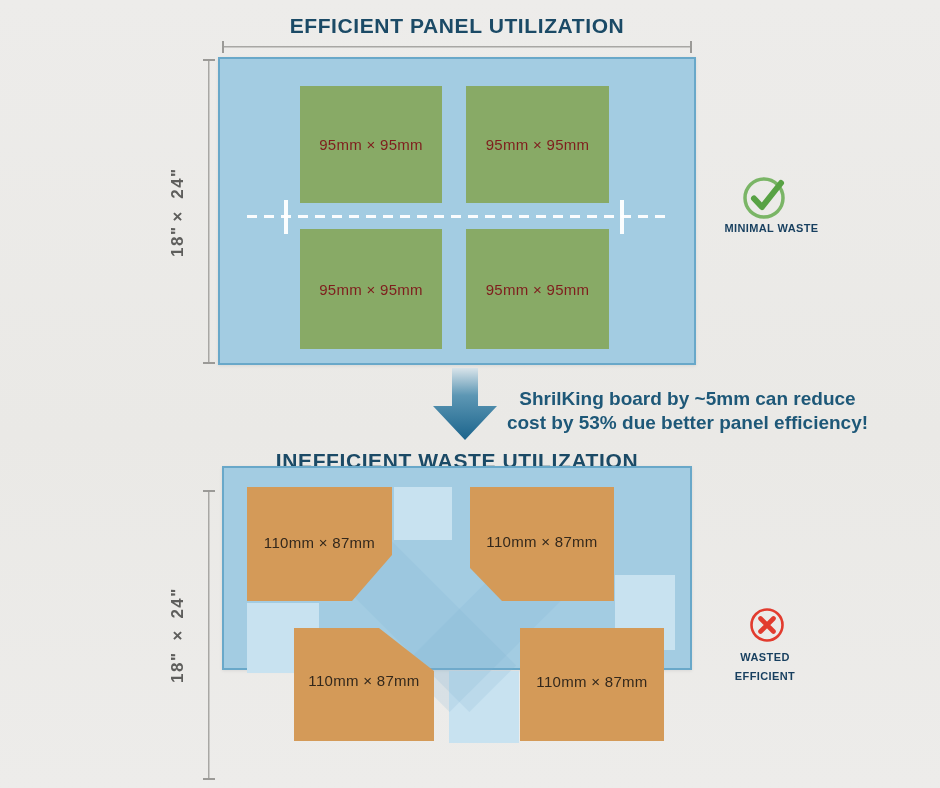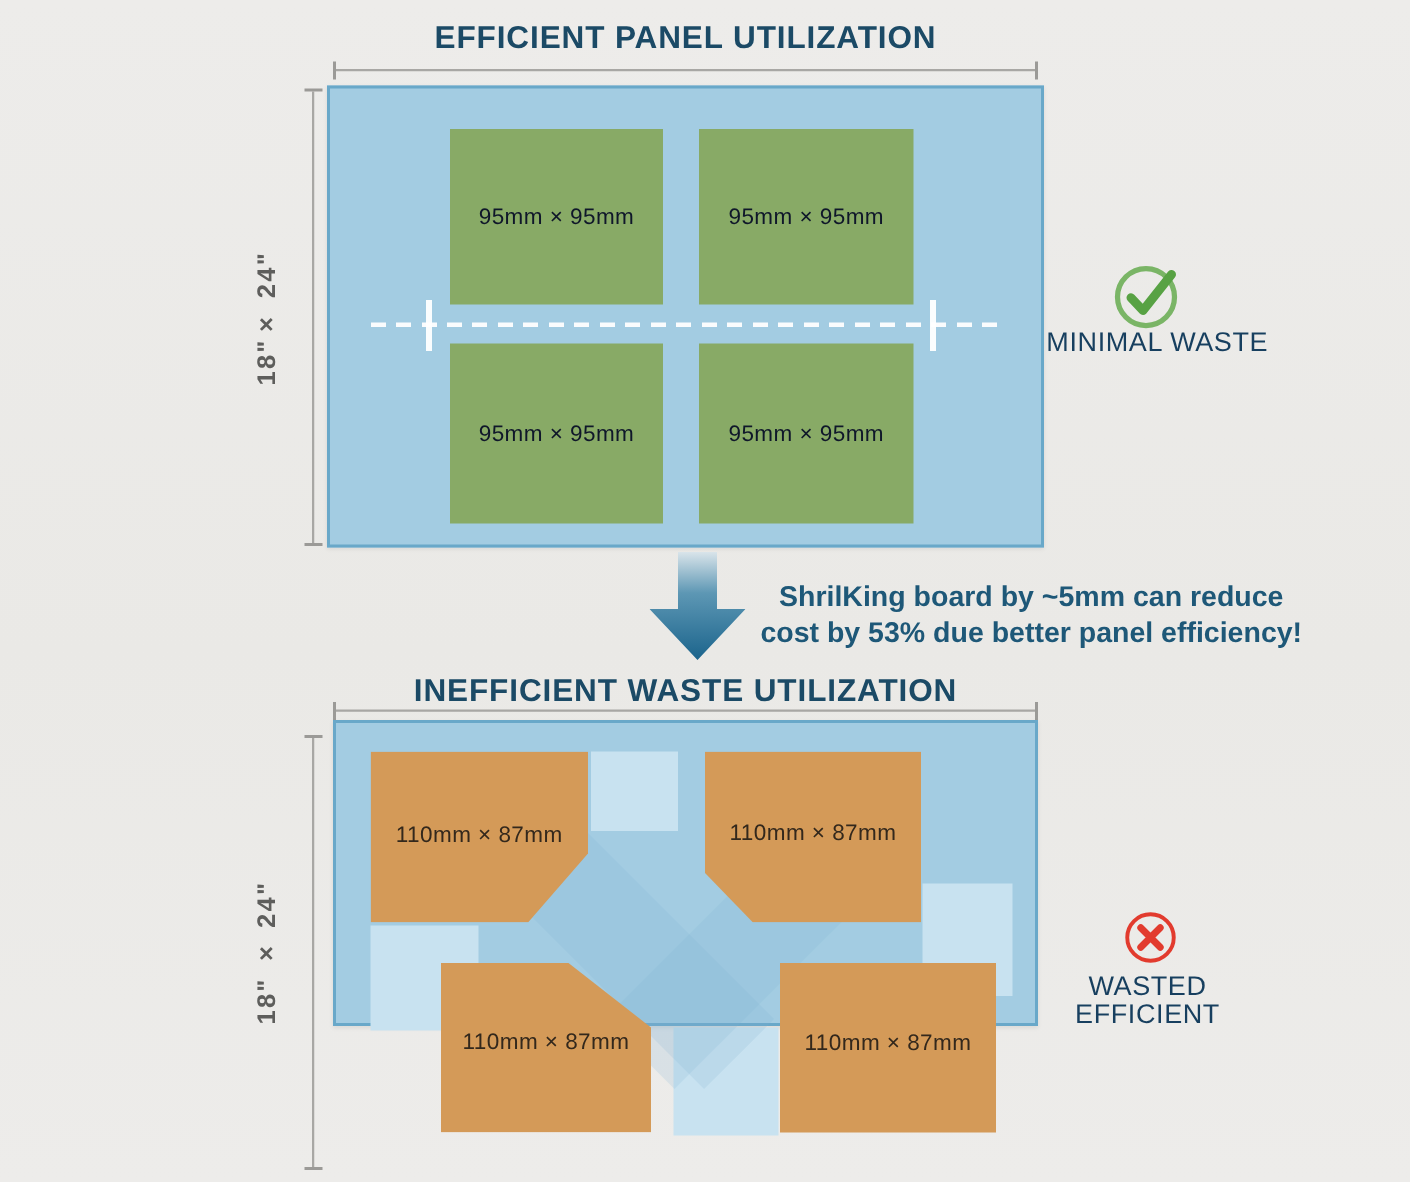--- a/index.html
+++ b/index.html
@@ -32,28 +32,28 @@
     display:flex; align-items:center; justify-content:center;
   }
   .board {
     background:#a3cce2; border:2.5px solid #69a8c9;
     box-shadow:0 1px 3px rgba(0,0,0,.08);
   }
   .panel-green {
     position:absolute; background:#88aa66;
     display:flex; align-items:center; justify-content:center;
   }
-  .panel-label { font-size:15px; color:#0f172a; letter-spacing:.3px; }
+  .panel-label { font-size:15px; color:#7f1d1d; letter-spacing:.3px; }
   .dash-line {
     position:absolute; height:3px;
     background-image:repeating-linear-gradient(90deg, rgba(255,255,255,.95) 0 10px, rgba(255,255,255,0) 10px 17px);
   }
   .dash-tick { position:absolute; width:3.5px; height:34px; background:rgba(255,255,255,.95); }
   .badge-label {
-    text-align:center; font-size:18px; font-weight:normal; color:#173f5f;
+    text-align:center; font-size:11px; font-weight:bold; color:#173f5f;
     letter-spacing:.4px; line-height:19px;
   }
   .note-text {
     width:375px; text-align:center; font-size:19px; line-height:23.5px;
     font-weight:600; color:#1e5878;
   }
   .patch { position:absolute; background:#c8e2f0; }
   .band { position:absolute; background:#7fb4d0; opacity:.18; }
   .panel-orange { position:absolute; background:#d49a58; }
   .shape-label {
@@ -107,21 +107,21 @@
     <polygon points="19,0 45,0 45,38 64,38 32,72 0,38 19,38" fill="url(#arrowGrad)"></polygon>
   </svg>
   <div class="abs note-text" style="left:500px; top:387px;">ShrilKing board by ~5mm can reduce cost by 53% due better panel efficiency!</div>
 
   <div class="abs section-title" style="left:212px; top:449px;">INEFFICIENT WASTE UTILIZATION</div>
 
   <div class="abs dim-h" style="left:222px; top:468px; width:470px;"></div>
   <div class="abs dim-v" style="left:203px; top:490px; height:290px;"></div>
   <div class="abs dim-label" style="left:164px; top:573px; width:28px; height:125px;">18" × 24"</div>
 
-  <div class="abs board" style="left:222px; top:480px; width:470px; height:204px;">
+  <div class="abs board" style="left:222px; top:466px; width:470px; height:204px;">
 
     <div class="patch" style="left:170px; top:19px; width:58px; height:53px;"></div>
     <div class="patch" style="left:391px; top:107px; width:60px; height:75px;"></div>
     <div class="patch" style="left:23px; top:135px; width:72px; height:70px;"></div>
     <div class="patch" style="left:225px; top:203px; width:70px; height:72px;"></div>
 
     <div class="band" style="left:98px; top:117px; width:200px; height:66px; transform:rotate(45deg);"></div>
     <div class="band" style="left:173px; top:117px; width:200px; height:66px; transform:rotate(-45deg);"></div>
 
     <div class="panel-orange" style="left:23px; top:19px; width:145px; height:114px;

